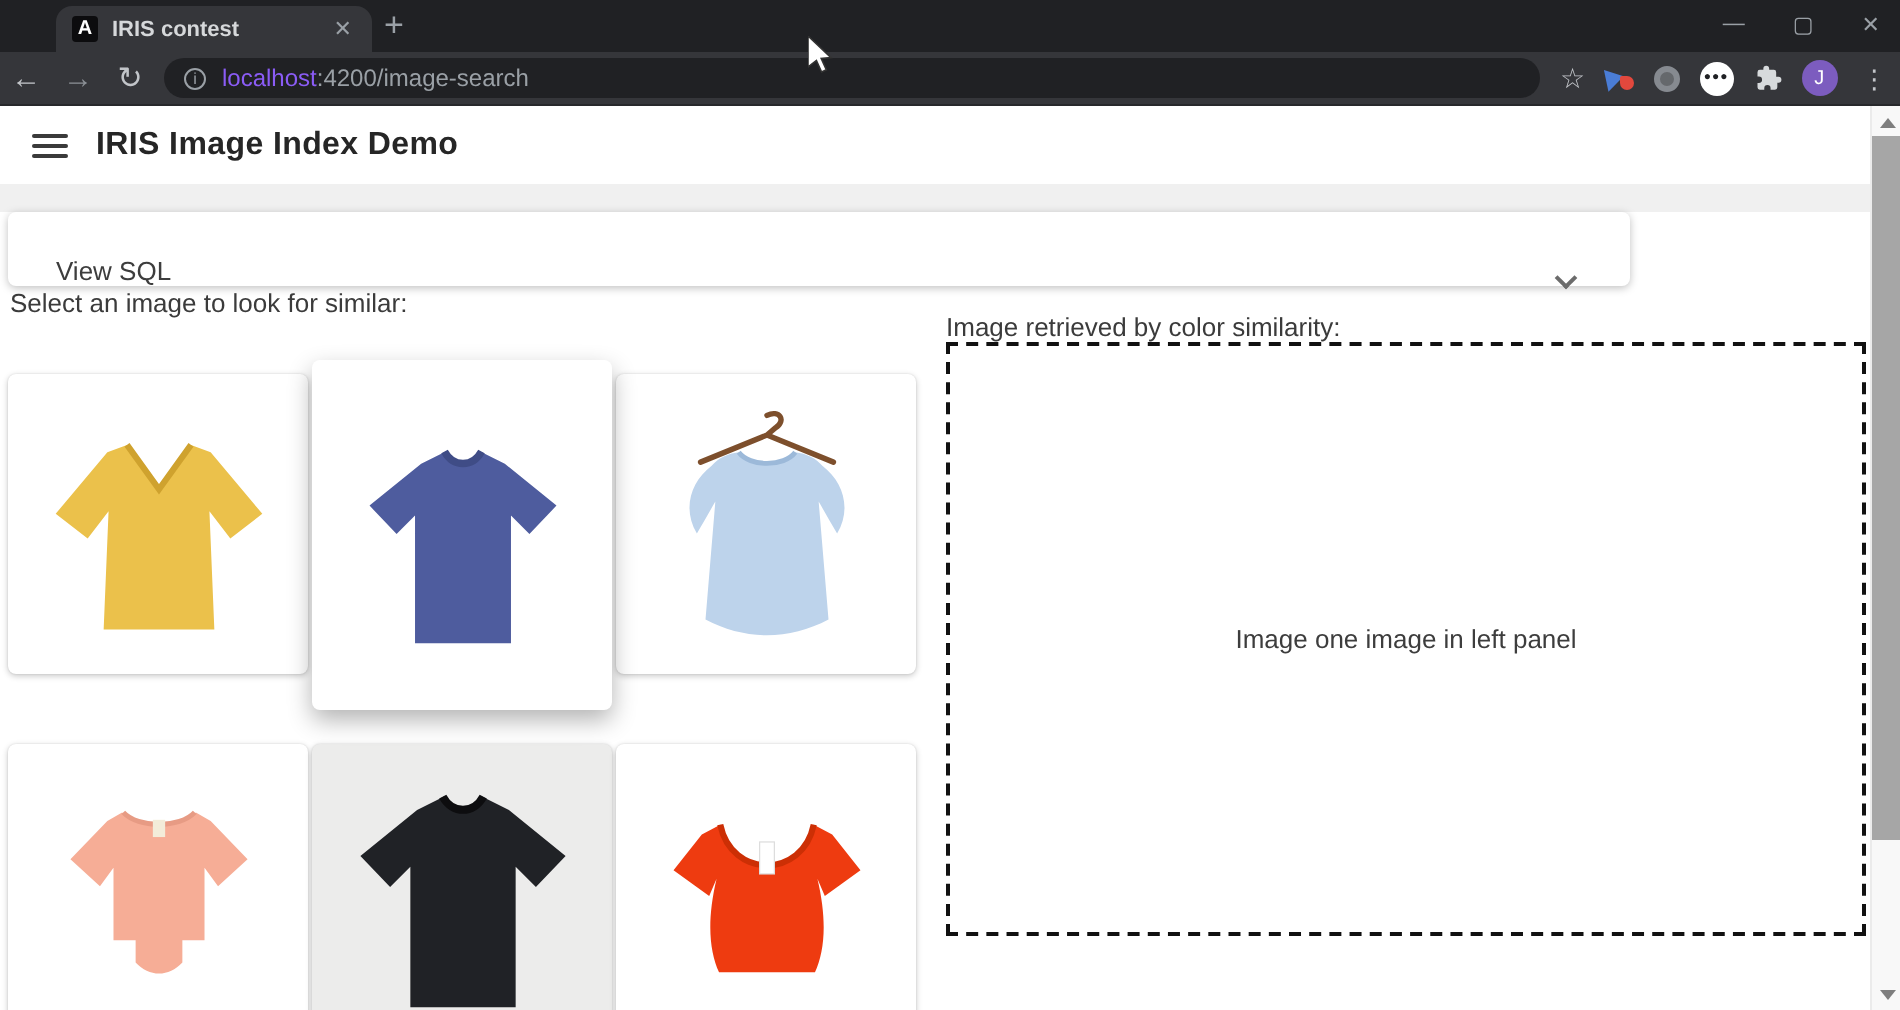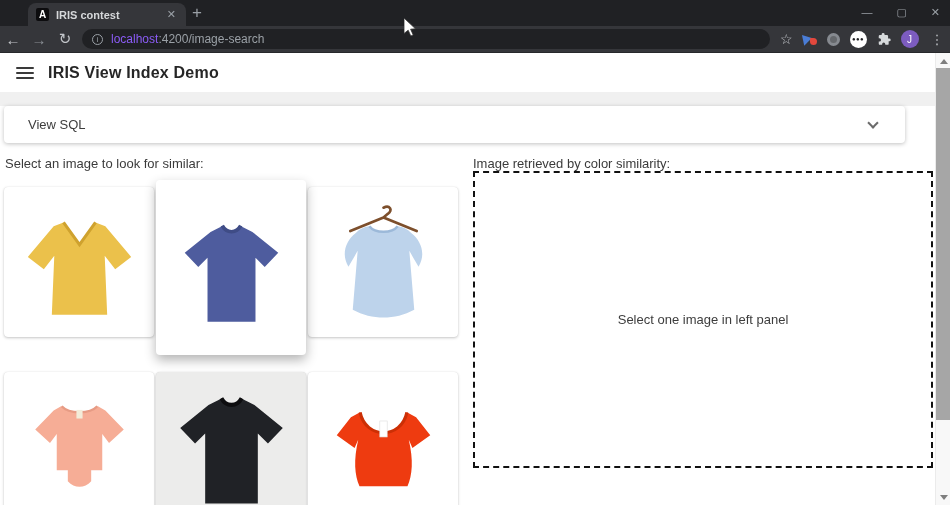--- a/index.html
+++ b/index.html
@@ -49,29 +49,29 @@
   
   .page { position:absolute; left:0; top:53px; width:935px; height:452px; background:#fff; }
   .app-header { position:absolute; left:0; top:0; width:100%; height:39px; background:#fff;
                 display:flex; align-items:center; padding-left:16px; gap:14px; }
   .hamburger { width:18px; height:12px; display:flex; flex-direction:column; justify-content:space-between; }
   .hamburger i { height:2px; background:#3a3a3a; border-radius:1px; }
   .app-title { font-size:16px; font-weight:600; color:#262626; letter-spacing:.2px; }
 
   .gray-strip { position:absolute; left:0; top:39px; width:100%; height:14px; background:#f0f0f0; }
 
-  .sql-panel { position:absolute; left:4px; top:53px; width:901px; height:37px; background:#fff;
-               border-radius:4px; box-shadow:0 1px 4px rgba(0,0,0,.25); display:flex; align-items:center;
+  .sql-panel { position:absolute; left:4px; top:53px; width:811px; height:37px; background:#fff;
+               border-radius:4px; box-shadow:0 1px 4px rgba(0,0,0,.25); display:flex; align-items:flex-end;
                padding:0 28px 0 24px; justify-content:space-between; }
   .sql-label { font-size:13px; color:#3d3d3d; }
   .chev { width:8px; height:8px; border-right:2px solid #6b6b6b; border-bottom:2px solid #6b6b6b;
           transform:rotate(45deg); margin-top:-4px; }
 
   .sec-label { position:absolute; font-size:13px; color:#3b3b3b; }
-  .sec-label.left { left:5px; top:103px; }
+  .sec-label.left { left:5px; top:91px; }
   .sec-label.right { left:473px; top:103px; }
 
   
   .grid { position:absolute; left:4px; top:134px; width:456px; display:grid;
           grid-template-columns:repeat(3,150px); grid-auto-rows:150px; column-gap:2px; row-gap:35px; }
   .card { position:relative; background:var(--bg,#fff); border-radius:4px; overflow:hidden;
           box-shadow:0 1px 3px rgba(0,0,0,.22), 0 0 1px rgba(0,0,0,.12); }
   .card svg { position:absolute; left:9%; right:9%; top:9%; bottom:5%; width:82%; height:86%; }
   .card.large svg { left:5%; right:5%; top:1%; bottom:0; width:90%; height:99%; }
   .card.raised { margin-top:-7px; height:175px; z-index:5; box-shadow:0 5px 12px rgba(0,0,0,.3); }
@@ -138,21 +138,21 @@
     <polygon points="0,0 0,15.5 4.2,12.2 6.8,18 9.2,16.9 6.6,11.2 11.5,10.8" fill="#fff" stroke="#333" stroke-width="0.8"></polygon>
   </svg>
 
   <div class="page">
     <div class="app-header">
       <span class="hamburger">
           <i></i>
           <i></i>
           <i></i>
         </span>
-      <span class="app-title">IRIS View Index Demo</span>
+      <span class="app-title">IRIS Image Index Demo</span>
     </div>
     <div class="gray-strip"></div>
 
     <div class="sql-panel">
       <span class="sql-label">View SQL</span>
       <span class="chev"></span>
     </div>
 
     <div class="sec-label left">Select an image to look for similar:</div>
     <div class="sec-label right">Image retrieved by color similarity:</div>
@@ -321,21 +321,21 @@
       <g class="g g-croptop" style="display: block;">
         <path class="body" d="M31 19 C35.5 41 64.5 41 69 19 L76.5 23 L88 37.5 L73.5 48 L70.5 41 C74.5 58 73.5 70 69.5 79 L30.5 79 C26.5 70 25.5 58 29.5 41 L26.5 48 L12 37.5 L23.5 23 Z"></path>
         <path class="neck" stroke-width="2.5" d="M31 19 C35.5 41 64.5 41 69 19"></path>
         <rect x="47" y="26" width="6" height="13" fill="#ffffff" stroke="#dddddd" stroke-width="0.5"></rect>
       </g>
     </svg>
   </div>
 </div>
 
     <div class="dashed-box">
-      <span class="empty-msg">Select one image in left panel</span>
+      <span class="empty-msg">Image one image in left panel</span>
     </div>
   </div>
 
   <div class="scrollbar">
     <span class="sb-up">
         <i></i>
       </span>
     <span class="sb-thumb"></span>
     <span class="sb-down">
         <i></i>

